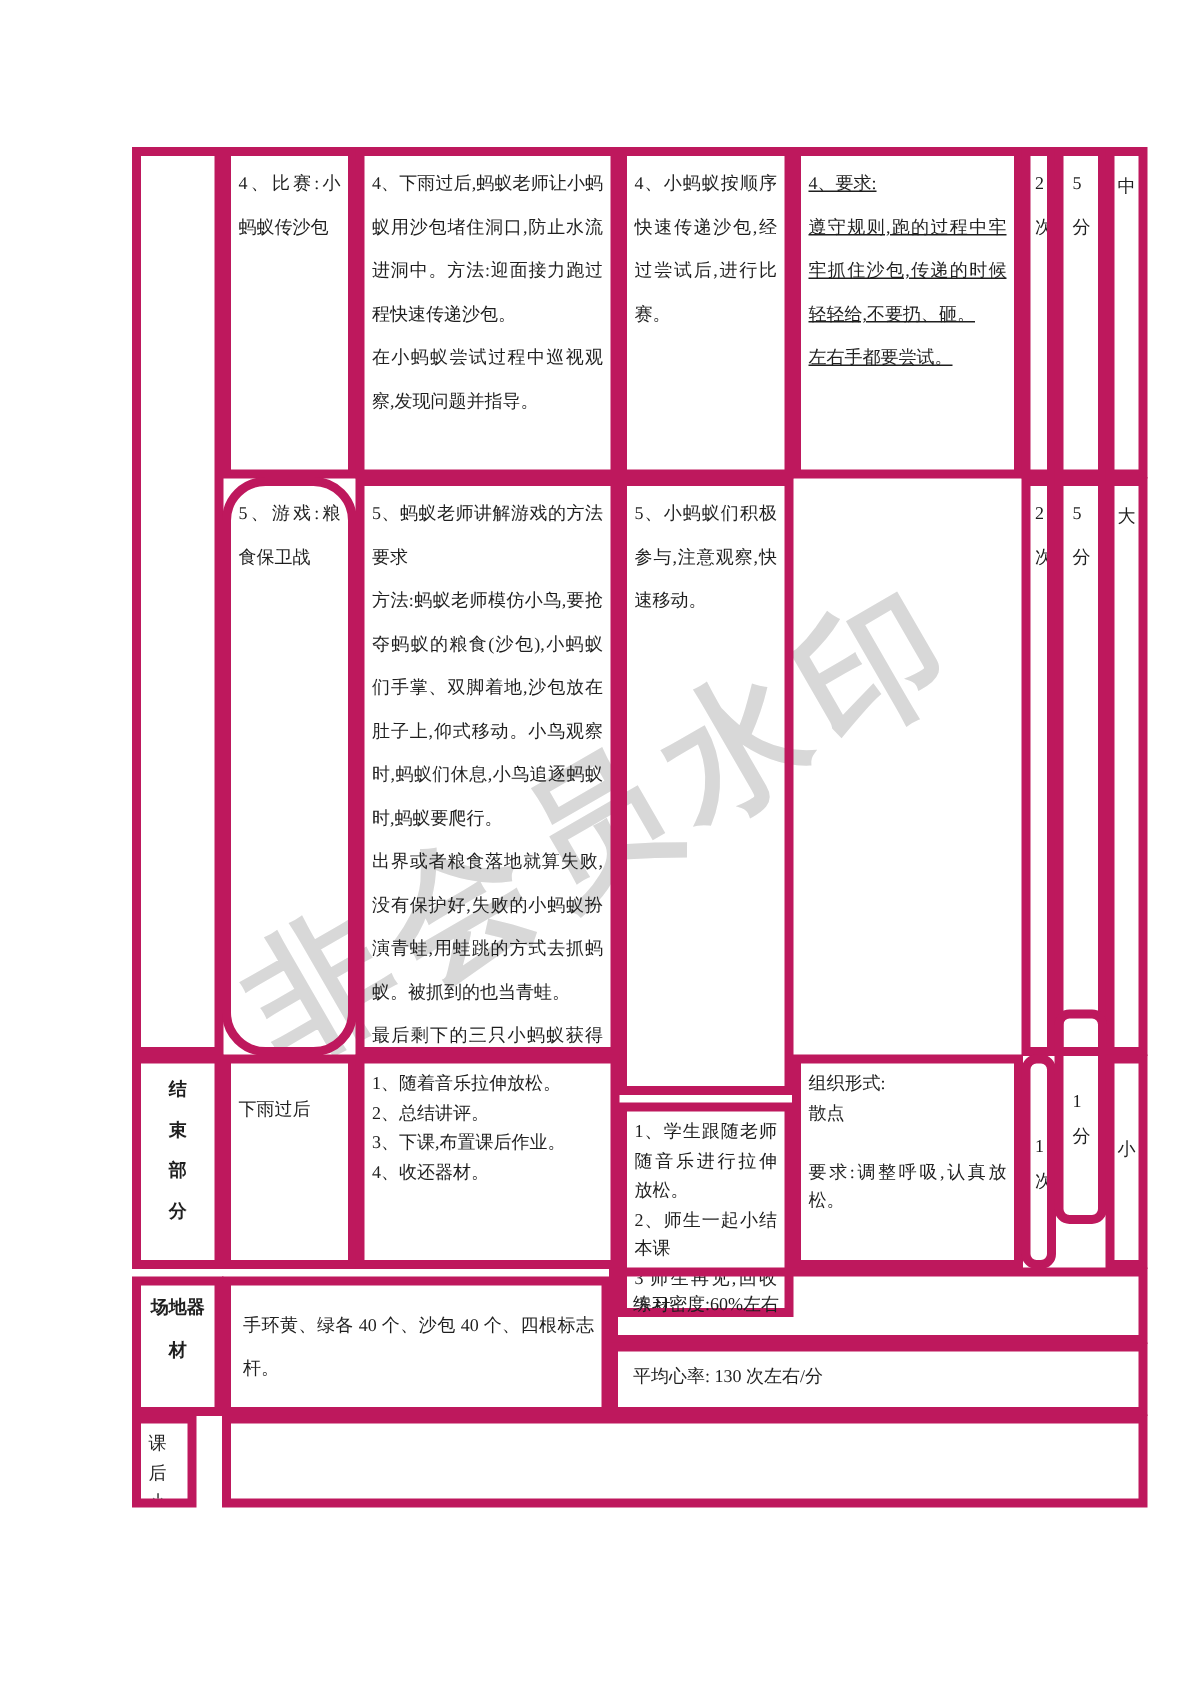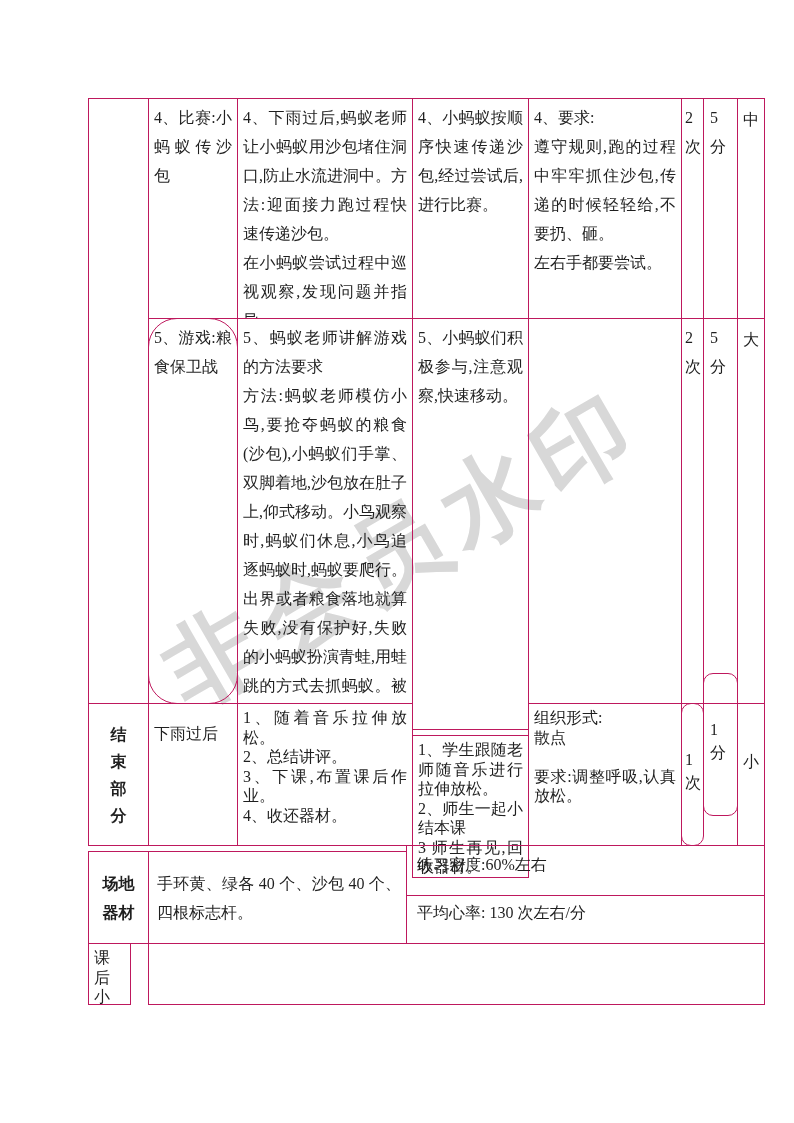--- a/index.html
+++ b/index.html
@@ -22,56 +22,56 @@
     transform:rotate(-30deg);
   }
   .tbl{
     position:absolute;
     left:88px;top:98px;
     width:677px;height:907px;
   }
   .cell{
     position:absolute;
     box-sizing:border-box;
-    border:1px solid #be185d;
-    font-size:16px;
+    border:6px solid #be185d;
+    font-size:12px;
     color:#1f1f1f;
     text-align:justify;
     white-space:pre-wrap;
     overflow:hidden;
     padding:4px 5px;
   }
   .lh29{line-height:29px;}
   .lh24{line-height:24px;}
   .lh23{line-height:23px;border-radius:10px;}
   .lh20{line-height:19.5px;}
   .narrow{padding:4px 3px;text-align:left;}
   .narrow7{padding:4px 6px;text-align:left;}
   .ctr-x{text-align:center;}
-  .flex-ctr{display:flex;align-items:center;justify-content:center;text-align:center;}
+  .flex-ctr{display:flex;align-items:flex-start;justify-content:center;text-align:center;}
   .flex-y{display:flex;align-items:center;}
   .vlabel{width:17px;line-height:27px;font-weight:bold;text-align:center;}
   .blabel{width:36px;line-height:29px;font-weight:bold;text-align:center;}
 </style>
 </head>
 <body>
 
 <div class="page">
 
   <div class="watermark">非会员水印</div>
 
   <div class="tbl">
 
     <div class="cell" style="left:0px;top:0px;width:61px;height:606px;"></div>
 
     <div class="cell lh29" style="left:60px;top:0px;width:90px;height:221px;">4、比赛:小蚂蚁传沙包</div>
     <div class="cell lh29" style="left:149px;top:0px;width:176px;height:221px;">4、下雨过后,蚂蚁老师让小蚂蚁用沙包堵住洞口,防止水流进洞中。方法:迎面接力跑过程快速传递沙包。
 在小蚂蚁尝试过程中巡视观察,发现问题并指导。</div>
     <div class="cell lh29" style="left:324px;top:0px;width:117px;height:221px;">4、小蚂蚁按顺序快速传递沙包,经过尝试后,进行比赛。</div>
-    <div class="cell lh29" style="left:440px;top:0px;width:154px;height:221px;">4、要求:
+    <div class="cell lh29" style="left:440px;top:0px;width:154px;height:221px;text-decoration:underline;">4、要求:
 遵守规则,跑的过程中牢牢抓住沙包,传递的时候轻轻给,不要扔、砸。
 左右手都要尝试。</div>
     <div class="cell lh29 narrow" style="left:593px;top:0px;width:23px;height:221px;">2次</div>
     <div class="cell lh29 narrow7" style="left:615px;top:0px;width:35px;height:221px;">5分</div>
     <div class="cell lh29 ctr-x" style="left:649px;top:0px;width:28px;height:221px;padding:6px 0;">中</div>
 
     <div class="cell lh29" style="left:60px;top:220px;width:90px;height:386px;border-radius:29px;">5、游戏:粮食保卫战</div>
     <div class="cell lh29" style="left:149px;top:220px;width:176px;height:386px;">5、蚂蚁老师讲解游戏的方法要求
 方法:蚂蚁老师模仿小鸟,要抢夺蚂蚁的粮食(沙包),小蚂蚁们手掌、双脚着地,沙包放在肚子上,仰式移动。小鸟观察时,蚂蚁们休息,小鸟追逐蚂蚁时,蚂蚁要爬行。
 出界或者粮食落地就算失败,没有保护好,失败的小蚂蚁扮演青蛙,用蛙跳的方式去抓蚂蚁。被抓到的也当青蛙。

